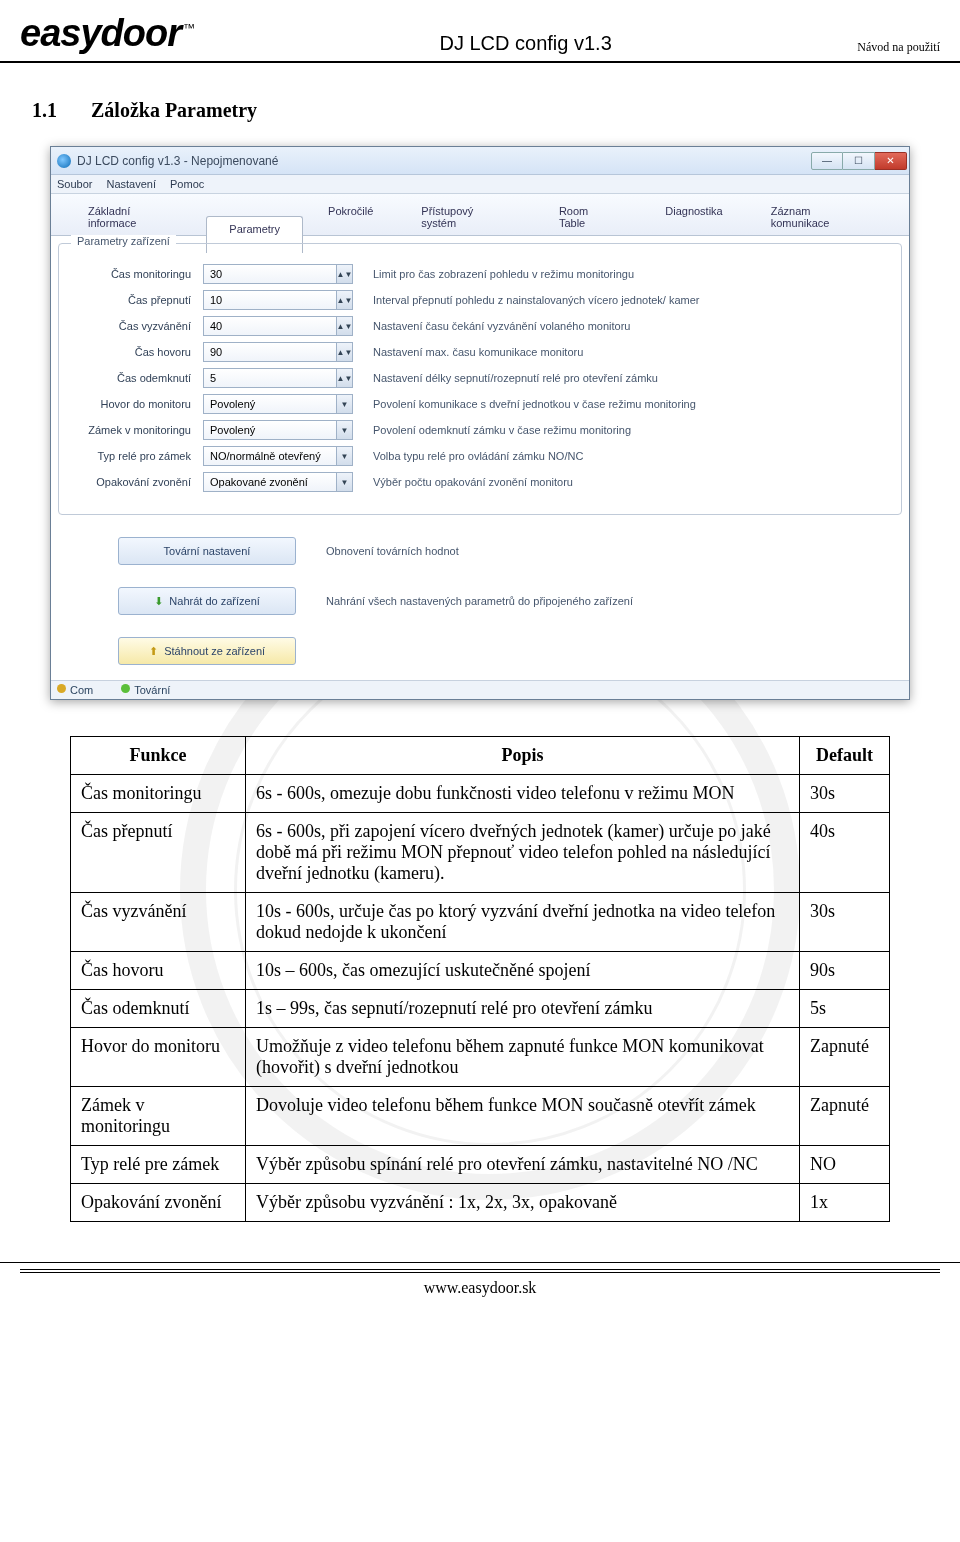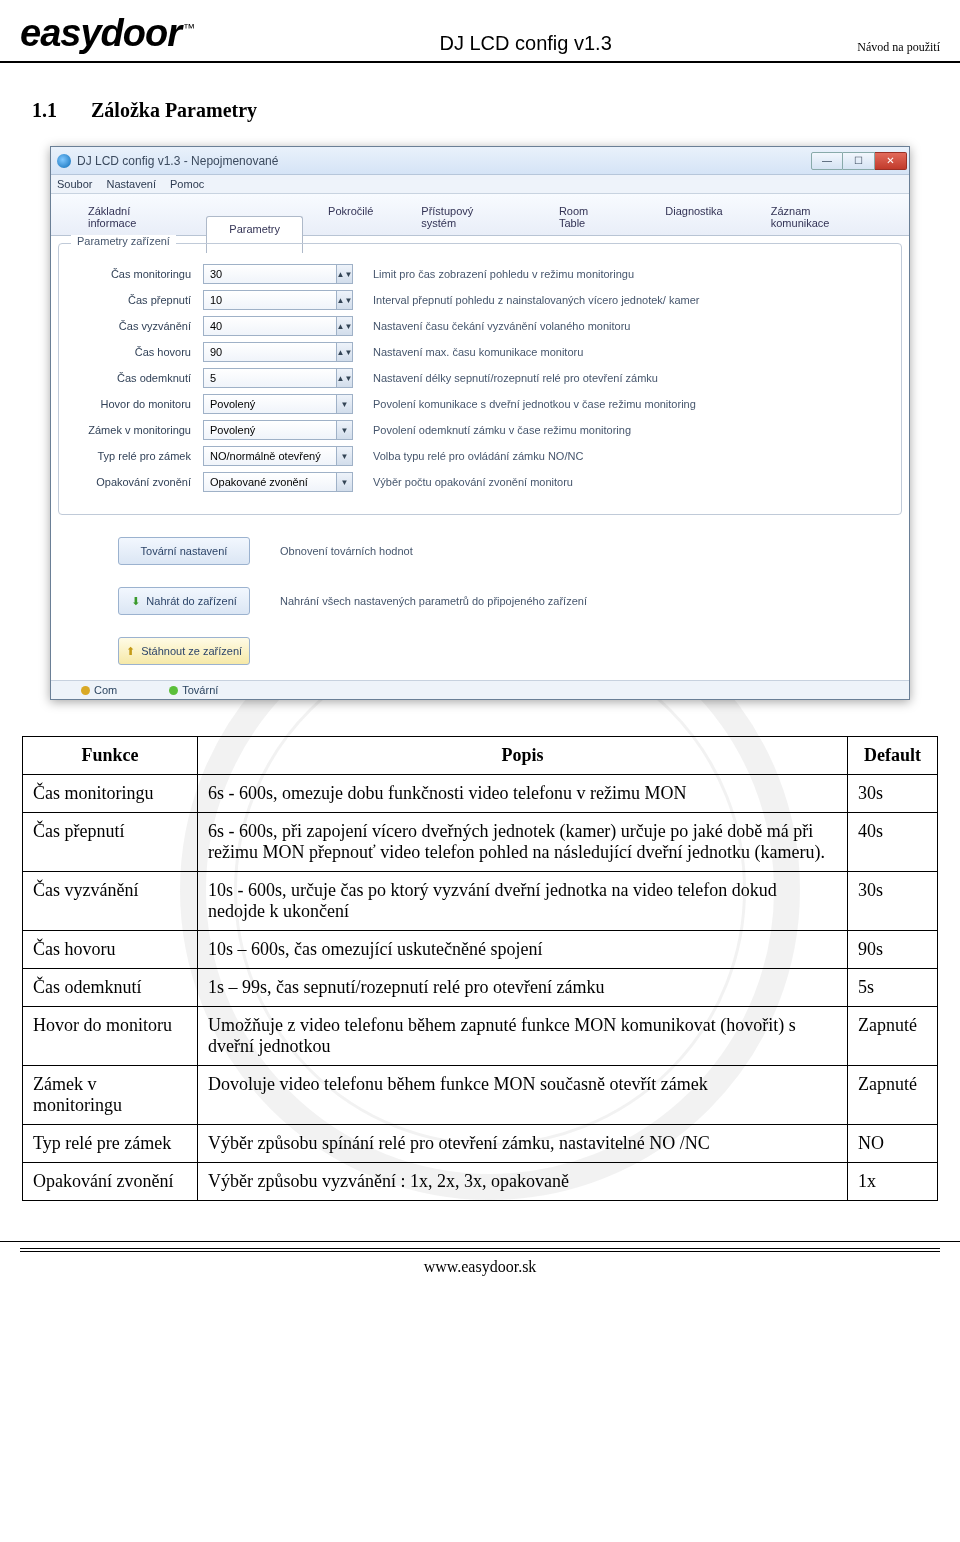--- a/index.html
+++ b/index.html
@@ -152,48 +152,48 @@
   .form-row .ctrl .val{ flex:1; padding:0 6px;}
   .form-row .ctrl .spin, .form-row .ctrl .dd{
     width:16px; height:100%;
     border-left:1px solid #9fb1c7;
     background:linear-gradient(#eef3fa,#d2ddeb);
     display:flex; align-items:center; justify-content:center;
     font-size:8px; color:#345;
   }
   .form-row .desc { padding-left:20px; color:#46566d;}
   .action-btn {
-    width:132px; height:28px;
+    width:178px; height:28px;
     border:1px solid #9bb2cf;
     border-radius:3px;
     background:linear-gradient(#f2f7fe,#dbe6f4);
     display:flex; align-items:center; justify-content:center;
     gap:6px;
     color:#2c4468; font-size:11px;
     cursor:default;
   }
   .action-btn.yellow{ background:linear-gradient(#fffbe6,#f6e9a8);}
   .action-row { display:flex; align-items:center; margin:22px 0 0 60px; gap:30px;}
   .statusbar{
     border-top:1px solid #c7d1de;
     background:#eef3f9;
     padding:3px 6px;
     display:flex; gap:28px;
     color:#2c4560;
     font-size:11px;
   }
-  .status-item{display:flex;align-items:center;gap:4px;margin-left:24px;}
+  .status-item{display:flex;align-items:flex-start;gap:4px;}
   .dot{width:9px;height:9px;border-radius:50%;}
   .dot.green{background:#5bbf3a;}
   .dot.gold{background:#d9a926;}
   .sb-icon{ display:inline-block;}
   .sb-green{ color:#3a9a2c;}
   
   .desc-table {
-    width:916px;
+    width:820px;
     margin:0 auto;
     border-collapse:collapse;
     font-family:"Times New Roman", serif;
     font-size:18px;
     position:relative; z-index:2;
     background:transparent;
   }
   .desc-table th, .desc-table td{
     border:1px solid #000;
     padding:8px 10px;

